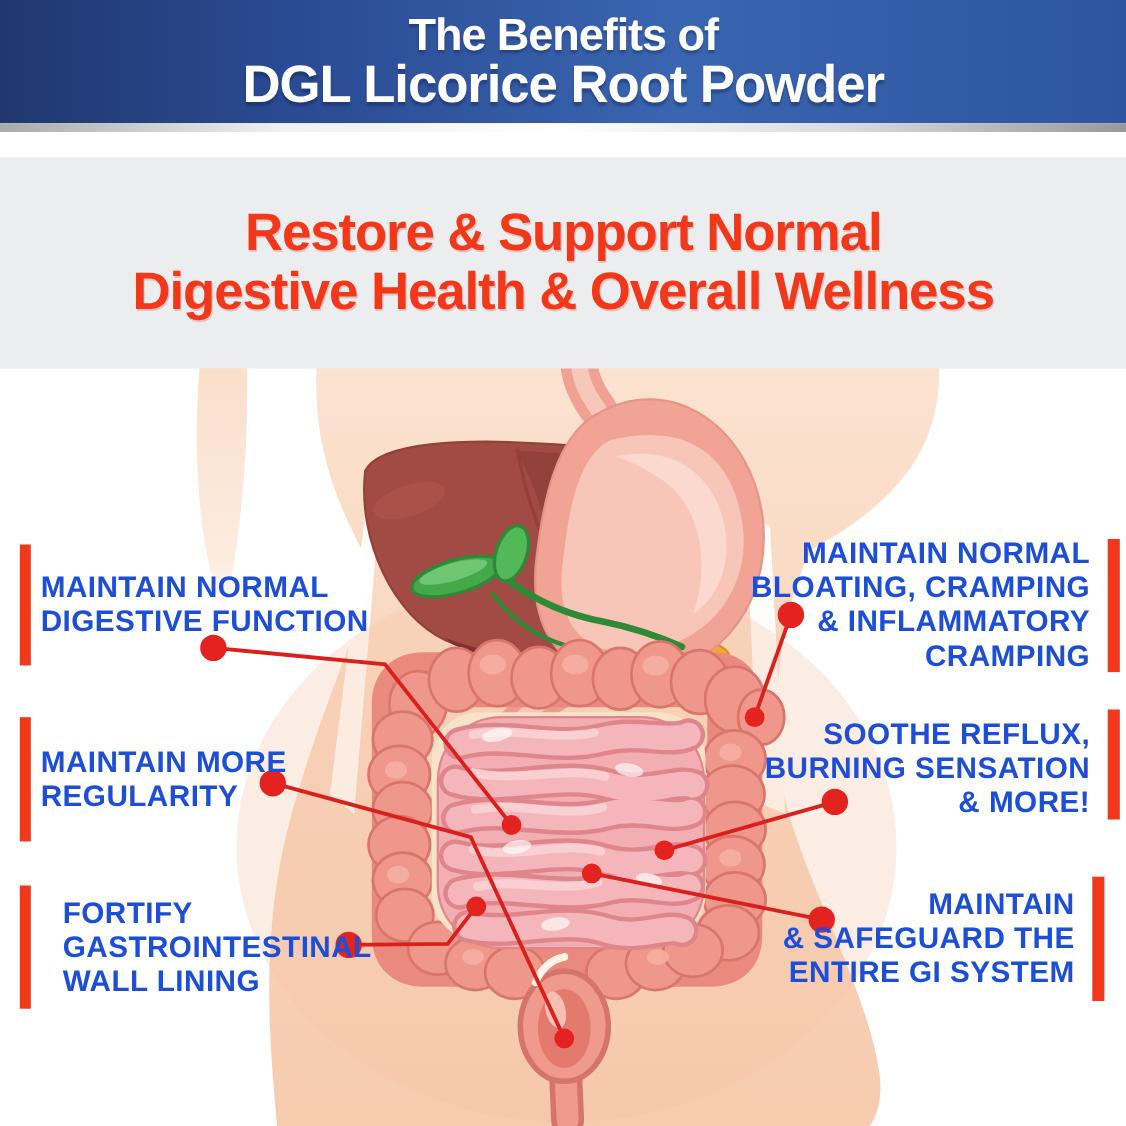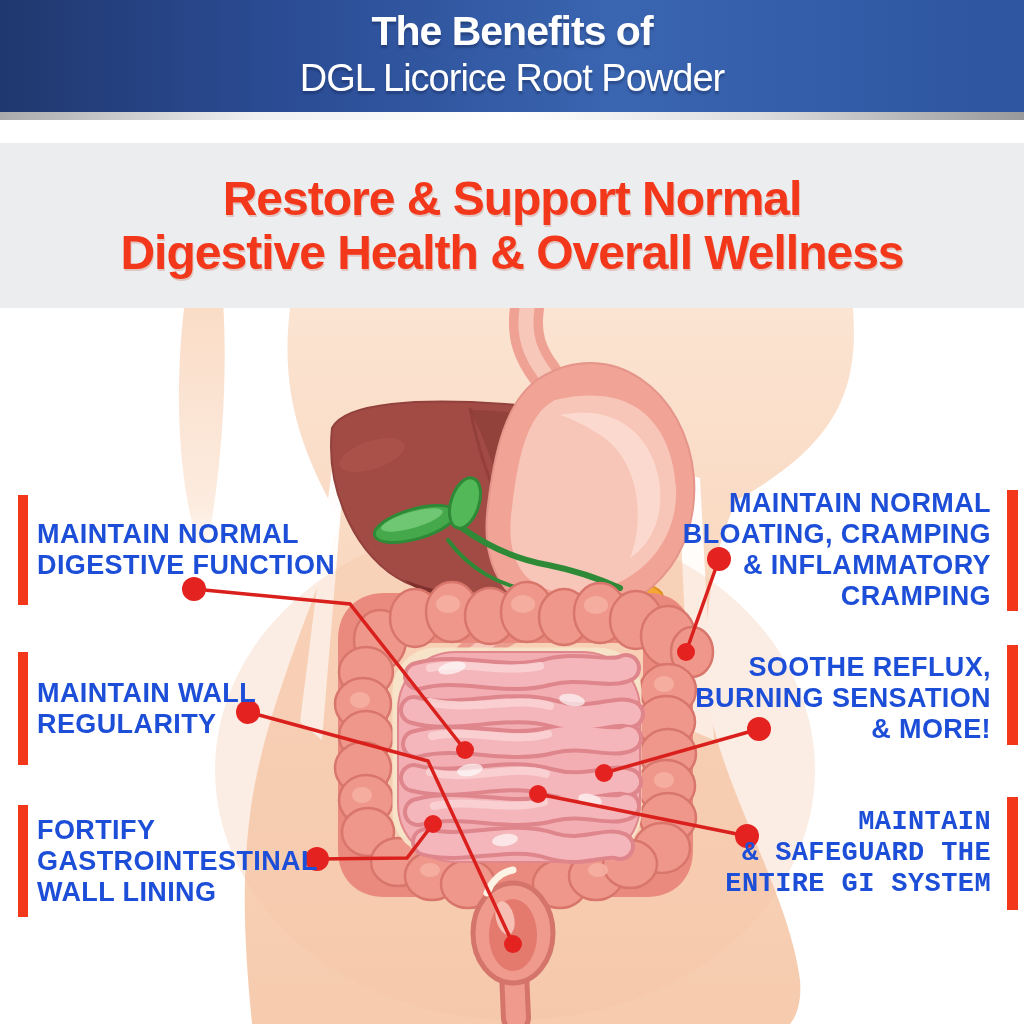--- a/index.html
+++ b/index.html
@@ -4,26 +4,26 @@
 <style>
   html,body{margin:0;padding:0;}
   body{width:1024px;height:1024px;position:relative;overflow:hidden;background:#ffffff;
        font-family:"Liberation Sans",sans-serif;}
   
   .banner{position:absolute;left:0;top:0;width:1024px;height:112px;
           background:linear-gradient(90deg,#20386f 0%,#2b4c95 28%,#3a65b0 60%,#2d55a0 100%);
           display:flex;flex-direction:column;justify-content:center;align-items:center;}
   .banner .t1{color:#ffffff;font-weight:bold;font-size:41px;line-height:44px;letter-spacing:-1px;
               text-shadow:0 3px 2px rgba(15,30,70,.35);}
-  .banner .t2{color:#ffffff;font-weight:normal;font-size:38px;line-height:50px;letter-spacing:-1px;
+  .banner .t2{color:#ffffff;font-weight:bold;font-size:48px;line-height:50px;letter-spacing:-1px;
               text-shadow:0 3px 2px rgba(15,30,70,.35);}
   .silver{position:absolute;left:0;top:112px;width:1024px;height:8px;
           background:linear-gradient(90deg,#a8aaac 0%,#eef0f1 25%,#ffffff 50%,#d9dbdd 75%,#97999b 100%);}
   
-  .subband{position:absolute;left:0;top:143px;width:1024px;height:165px;background:#ebedef;
+  .subband{position:absolute;left:0;top:143px;width:1024px;height:192px;background:#ebedef;
            display:flex;flex-direction:column;justify-content:center;align-items:center;}
   .subband .s1,.subband .s2{color:#f2371b;font-weight:bold;font-size:48px;line-height:54px;
            letter-spacing:-1px;text-shadow:1px 2px 0 rgba(180,40,10,.2);}
   
   .art{position:absolute;left:0;top:0;width:1024px;height:1024px;}
   
   .callout{position:absolute;display:flex;align-items:center;color:#1d4ed8;}
   .callout .bar{background:#f2371b;flex:0 0 auto;}
   .callout .txt{font-weight:bold;font-size:27px;line-height:31px;letter-spacing:.4px;}
   .callout.left .txt{padding-left:9px;text-align:left;}
@@ -248,26 +248,26 @@
   <div class="bar lbar" style="height:110px;"></div>
   <div class="txt">
     <div>MAINTAIN NORMAL</div>
     <div>DIGESTIVE FUNCTION</div>
   </div>
 </div>
 
 <div class="callout left" style="left:18px;top:652px;">
   <div class="bar lbar" style="height:113px;"></div>
   <div class="txt">
-    <div>MAINTAIN WALL</div>
+    <div>MAINTAIN MORE</div>
     <div>REGULARITY</div>
   </div>
 </div>
 
-<div class="callout left" style="left:18px;top:805px;">
+<div class="callout left" style="left:18px;top:805px;gap:20px;">
   <div class="bar lbar" style="height:112px;"></div>
   <div class="txt">
     <div>FORTIFY</div>
     <div>GASTROINTESTINAL</div>
     <div>WALL LINING</div>
   </div>
 </div>
 
 <div class="callout right" style="right:6px;top:488px;">
   <div class="bar rbar" style="height:121px;"></div>
@@ -281,20 +281,20 @@
 
 <div class="callout right" style="right:6px;top:645px;align-items:flex-end;">
   <div class="bar rbar" style="height:100px;"></div>
   <div class="txt">
     <div>SOOTHE REFLUX,</div>
     <div>BURNING SENSATION</div>
     <div>&amp; MORE!</div>
   </div>
 </div>
 
-<div class="callout right" style="right:6px;top:797px;font-family:Liberation Mono, monospace;">
+<div class="callout right" style="right:20px;top:797px;">
   <div class="bar rbar" style="height:113px;"></div>
   <div class="txt">
     <div>MAINTAIN</div>
     <div>&amp; SAFEGUARD THE</div>
     <div>ENTIRE GI SYSTEM</div>
   </div>
 </div>
 
 </body></html>

